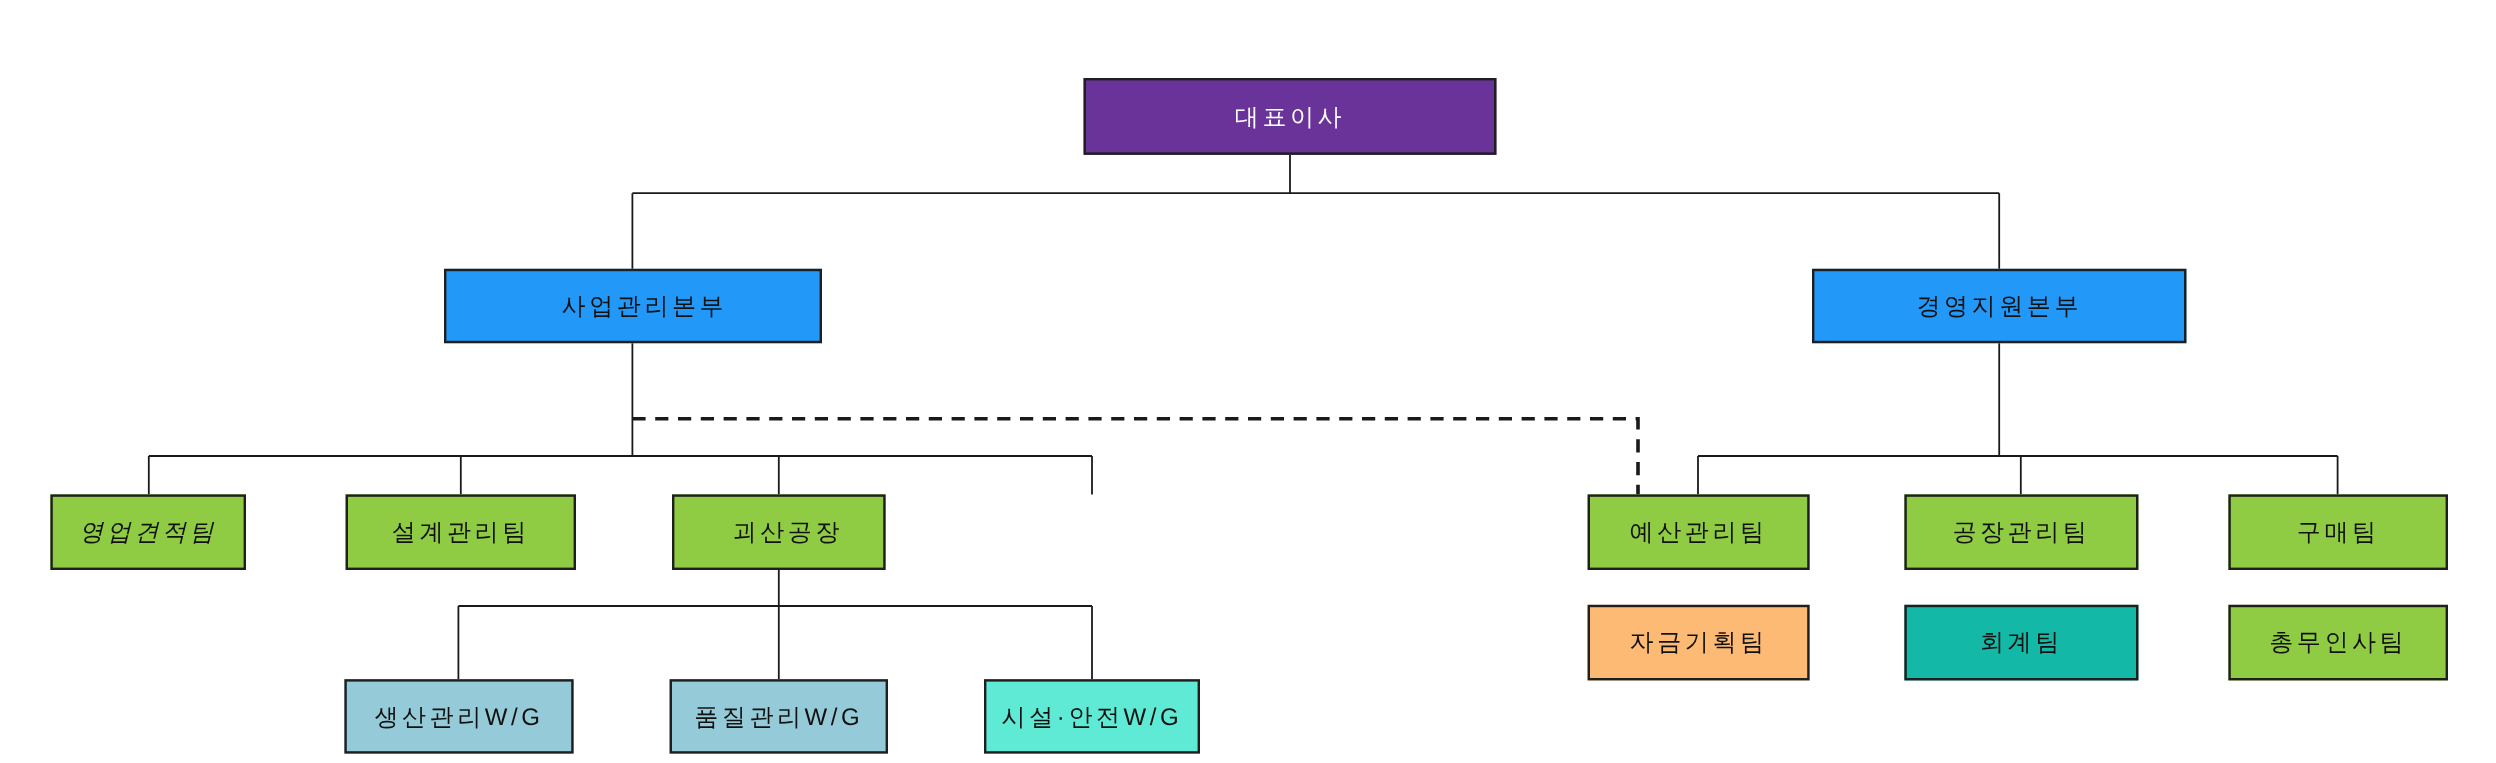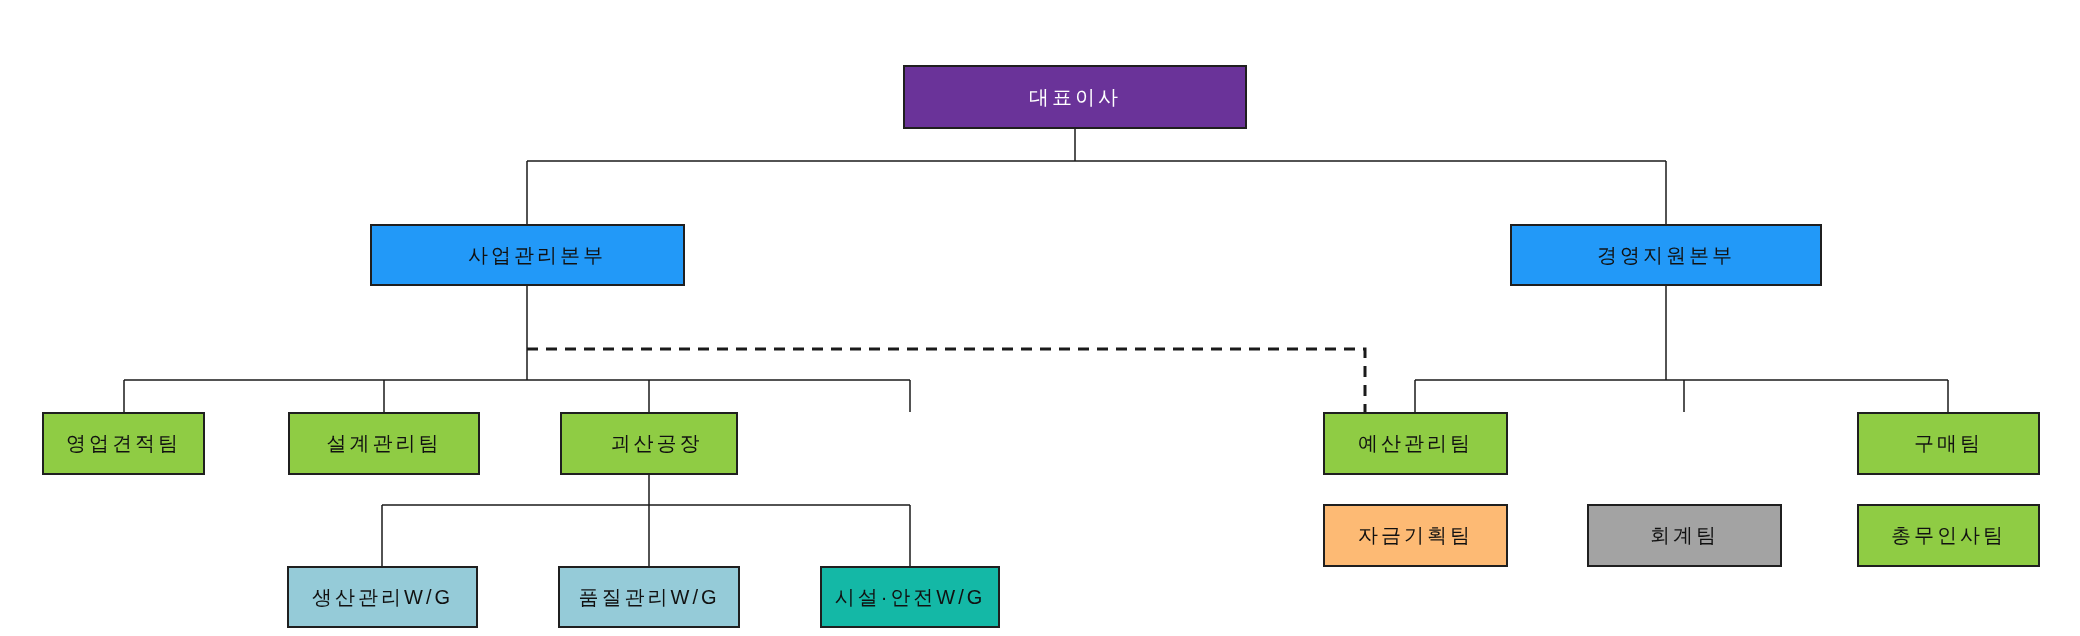--- a/index.html
+++ b/index.html
@@ -29,21 +29,21 @@
     color:#111111;
     white-space:nowrap;
     text-align:center;
   }
   .node.exec { color:#ffffff; }
 
   
   .n-ceo            { left:903px;  top:31px;  width:344px; height:64px; }
   .n-div-business   { left:370px;  top:190px; width:315px; height:62px; }
   .n-div-support    { left:1510px; top:190px; width:312px; height:62px; }
-  .n-team-sales     { left:42px;   top:378px; width:163px; height:63px; }
+  .n-team-sales     { left:42px;   top:378px; width:163px; height:63px;font-style:italic; }
   .n-team-design    { left:288px;  top:378px; width:192px; height:63px; }
   .n-team-goesan    { left:560px;  top:378px; width:178px; height:63px; }
   .n-team-domestic  { left:820px;  top:378px; width:180px; height:63px; }
   .n-team-budget    { left:1323px; top:378px; width:185px; height:63px; }
   .n-team-factory   { left:1587px; top:378px; width:195px; height:63px; }
   .n-team-purchase  { left:1857px; top:378px; width:183px; height:63px;justify-content:center; }
   .n-team-finance   { left:1323px; top:470px; width:185px; height:63px; }
   .n-team-account   { left:1587px; top:470px; width:195px; height:63px; }
   .n-team-hr        { left:1857px; top:470px; width:183px; height:63px; }
   .n-wg-production  { left:287px;  top:532px; width:191px; height:62px; }
@@ -106,42 +106,45 @@
 
   <div class="node n-team-goesan" style="background: rgb(143, 204, 68); padding-left: 15px;">
     <span>괴산공장</span>
   </div>
 
 
   <div class="node n-team-budget" style="background: rgb(143, 204, 68);">
     <span>예산관리팀</span>
   </div>
 
+  <div class="node n-team-factory" style="background: rgb(143, 204, 68);">
+    <span>공장관리팀</span>
+  </div>
 
   <div class="node n-team-purchase" style="background: rgb(143, 204, 68);">
     <span>구매팀</span>
   </div>
 
   <div class="node n-team-finance" style="background: #fdba74; text-align: right;">
     <span>자금기획팀</span>
   </div>
 
-  <div class="node n-team-account" style="background: #a3a3a3;">
+  <div class="node n-team-account" style="background: #14b8a6;">
     <span>회계팀</span>
   </div>
 
   <div class="node n-team-hr" style="background: rgb(143, 204, 68);">
     <span>총무인사팀</span>
   </div>
 
   <div class="node n-wg-production" style="background: rgb(149, 203, 216);">
     <span>생산관리W/G</span>
   </div>
 
   <div class="node n-wg-quality" style="background: rgb(149, 203, 216);">
     <span>품질관리W/G</span>
   </div>
 
-  <div class="node n-wg-safety" style="background: #14b8a6;">
+  <div class="node n-wg-safety" style="background: #5eead4;">
     <span>시설·안전W/G</span>
   </div>
 
 </div>
 
 </body></html>

